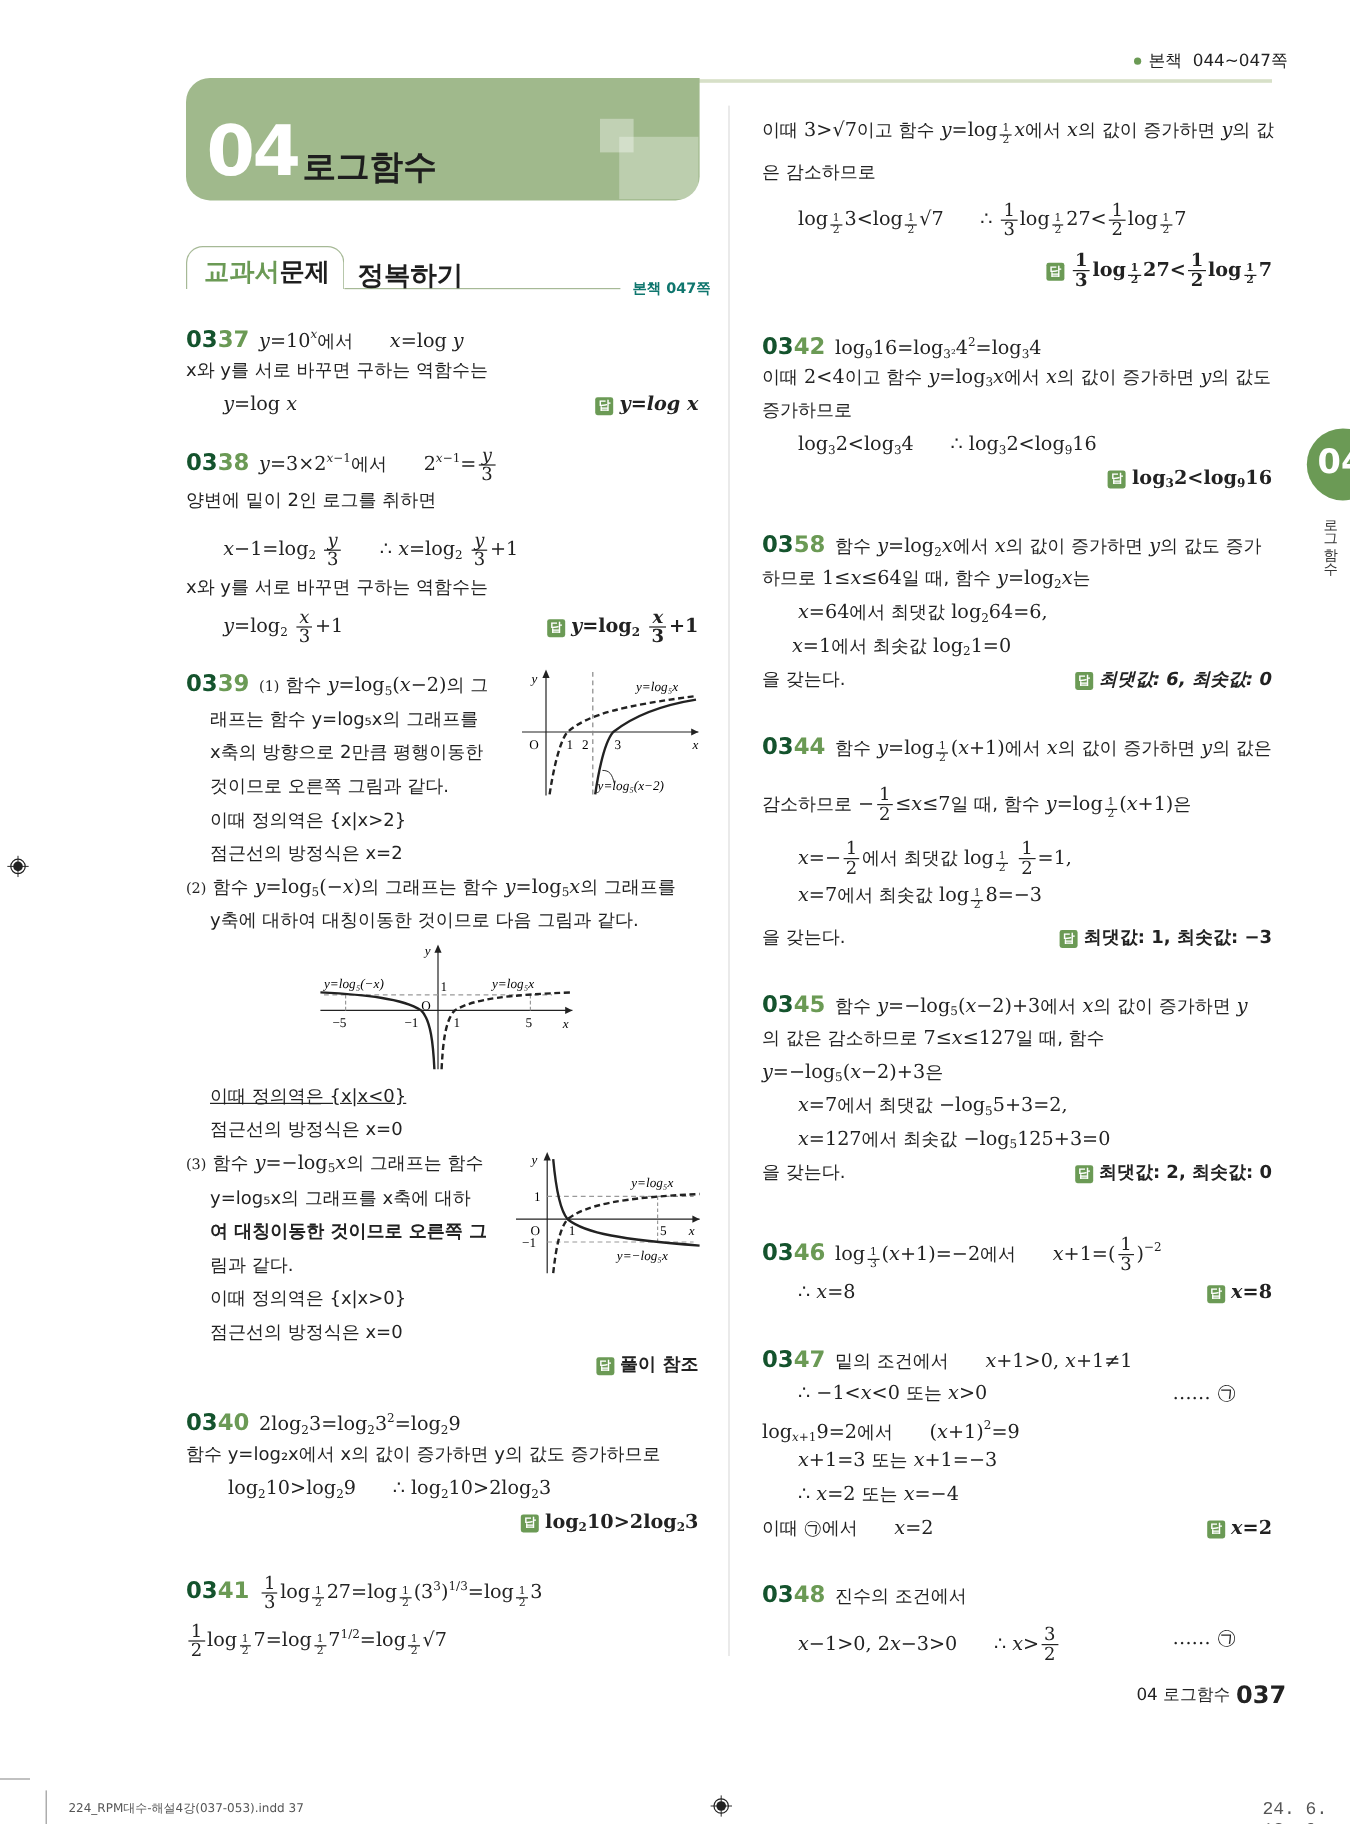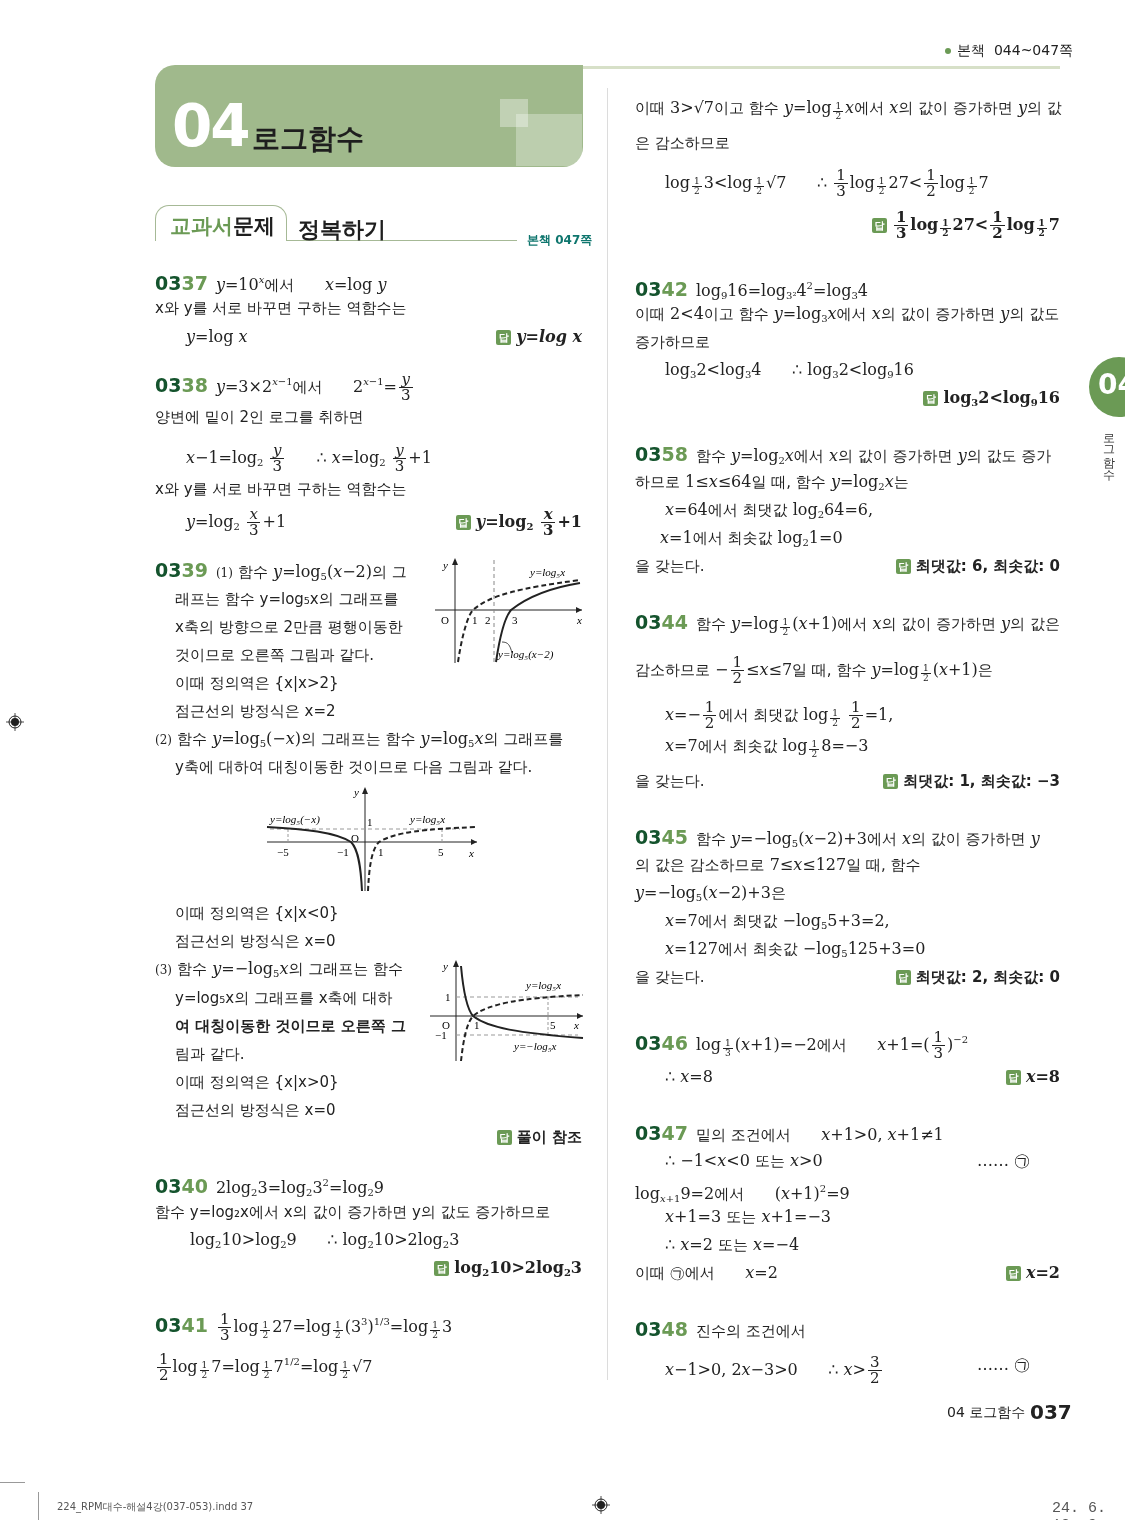--- a/index.html
+++ b/index.html
@@ -151,21 +151,21 @@
   <text x="86" y="57" font-size="11">O</text>
   <text x="12" y="71" font-size="11">−5</text>
   <text x="72" y="71" font-size="11">−1</text>
   <text x="113" y="71" font-size="11">1</text>
   <text x="173" y="71" font-size="11">5</text>
   <text x="102" y="41" font-size="11">1</text>
   <text x="5" y="38" font-size="11" font-style="italic">y=log₅(−x)</text>
   <text x="145" y="38" font-size="11" font-style="italic">y=log₅x</text>
 </svg>
 
-<div class="line korean" style="top:903px;left:175px;">이때 정의역은    {x|x&lt;0}</div>
+<div class="line korean" style="top:903px;left:175px;text-decoration:underline;">이때 정의역은    {x|x&lt;0}</div>
 <div class="line korean" style="top:931px;left:175px;">점근선의 방정식은    x=0</div>
 
 <div class="line" style="top:959px;left:155px;">
   <span style="font-size:12px;">(3)</span> <span class="korean">함수</span> <span class="it">y</span>=−log<span class="sub">5</span><span class="it">x</span><span class="korean">의 그래프는 함수</span>
 </div>
 <div class="line korean" style="top:988px;left:175px;text-align:center;">y=log₅x의 그래프를 x축에 대하</div>
 <div class="line korean" style="top:1016px;left:175px;font-weight:bold;">여 대칭이동한 것이므로 오른쪽 그</div>
 <div class="line korean" style="top:1044px;left:175px;">림과 같다.</div>
 <div class="line korean" style="top:1072px;left:175px;">이때 정의역은    {x|x&gt;0}</div>
 <div class="line korean" style="top:1100px;left:175px;">점근선의 방정식은    x=0</div>
@@ -226,21 +226,21 @@
 <div class="line" style="top:360px;left:665px;">log<span class="sub">3</span>2&lt;log<span class="sub">3</span>4&nbsp;&nbsp;&nbsp;&nbsp;&nbsp;&nbsp;∴ log<span class="sub">3</span>2&lt;log<span class="sub">9</span>16</div>
 <div class="ans" style="top:388px;right:65px;"><span class="ans-badge">답</span>log<span class="sub">3</span>2&lt;log<span class="sub">9</span>16</div>
 
 <div class="line" style="top:444px;left:635px;">
   <span class="pnum"><span class="g">03</span><span>58</span></span><span class="korean">함수</span> <span class="it">y</span>=log<span class="sub">2</span><span class="it">x</span><span class="korean">에서</span> <span class="it">x</span><span class="korean">의 값이 증가하면</span> <span class="it">y</span><span class="korean">의 값도 증가</span>
 </div>
 <div class="line" style="top:472px;left:635px;"><span class="korean">하므로</span> 1≤<span class="it">x</span>≤64<span class="korean">일 때, 함수</span> <span class="it">y</span>=log<span class="sub">2</span><span class="it">x</span><span class="korean">는</span></div>
 <div class="line" style="top:500px;left:665px;"><span class="it">x</span>=64<span class="korean">에서 최댓값</span> log<span class="sub">2</span>64=6,</div>
 <div class="line" style="top:528px;left:650px;margin-left:10px;"><span class="it">x</span>=1<span class="korean">에서 최솟값</span> log<span class="sub">2</span>1=0</div>
 <div class="line korean" style="top:556px;left:635px;">을 갖는다.</div>
-<div class="ans" style="top:556px;right:65px;"><span class="ans-badge">답</span><span class="korean" style="font-weight:bold;">최댓값: 6, 최솟값: 0</span></div>
+<div class="ans" style="top:556px;right:65px;"><span class="ans-badge">답</span><span class="korean" style="font-weight:bold;font-style:italic;">최댓값: 6, 최솟값: 0</span></div>
 
 <div class="line" style="top:612px;left:635px;">
   <span class="pnum"><span class="g">03</span><span>44</span></span><span class="korean">함수</span> <span class="it">y</span>=log<span class="frac small"><span class="n">1</span><span class="d">2</span></span>(<span class="it">x</span>+1)<span class="korean">에서</span> <span class="it">x</span><span class="korean">의 값이 증가하면</span> <span class="it">y</span><span class="korean">의 값은</span>
 </div>
 <div class="line" style="top:655px;left:635px;"><span class="korean">감소하므로</span> −<span class="frac"><span class="n">1</span><span class="d">2</span></span>≤<span class="it">x</span>≤7<span class="korean">일 때, 함수</span> <span class="it">y</span>=log<span class="frac small"><span class="n">1</span><span class="d">2</span></span>(<span class="it">x</span>+1)<span class="korean">은</span></div>
 <div class="line" style="top:700px;left:665px;"><span class="it">x</span>=−<span class="frac"><span class="n">1</span><span class="d">2</span></span><span class="korean">에서 최댓값</span> log<span class="frac small"><span class="n">1</span><span class="d">2</span></span> <span class="frac"><span class="n">1</span><span class="d">2</span></span>=1,</div>
 <div class="line" style="top:736px;left:665px;"><span class="it">x</span>=7<span class="korean">에서 최솟값</span> log<span class="frac small"><span class="n">1</span><span class="d">2</span></span>8=−3</div>
 <div class="line korean" style="top:771px;left:635px;">을 갖는다.</div>
 <div class="ans" style="top:771px;right:65px;margin-left:32px;"><span class="ans-badge">답</span><span class="korean" style="font-weight:bold;">최댓값: 1, 최솟값: −3</span></div>
 

